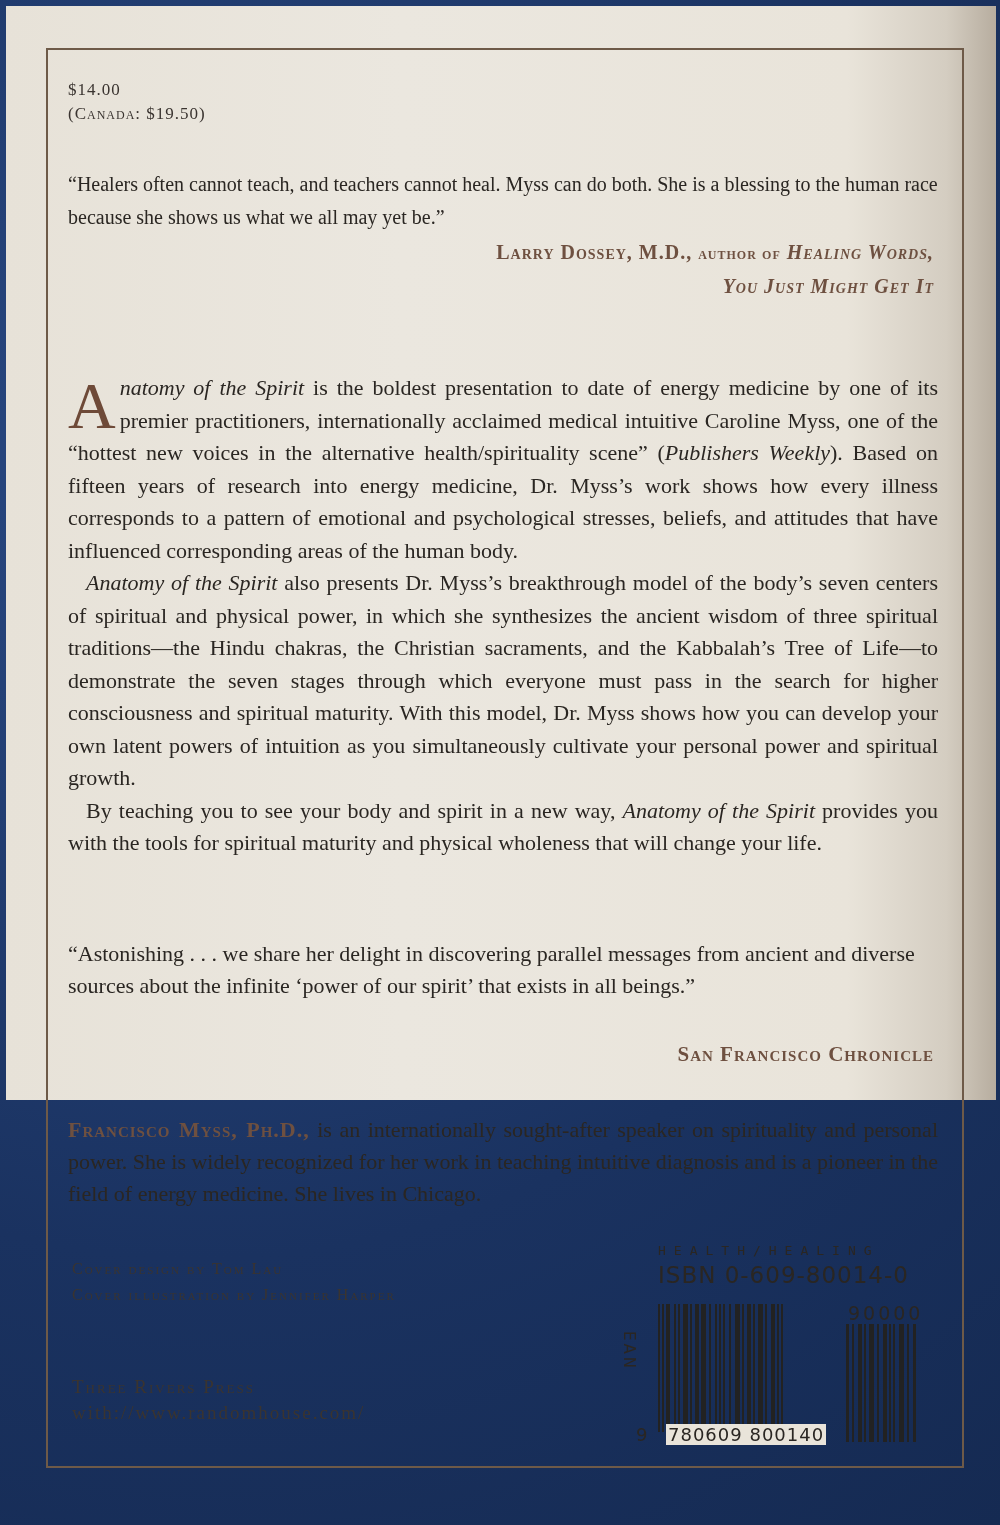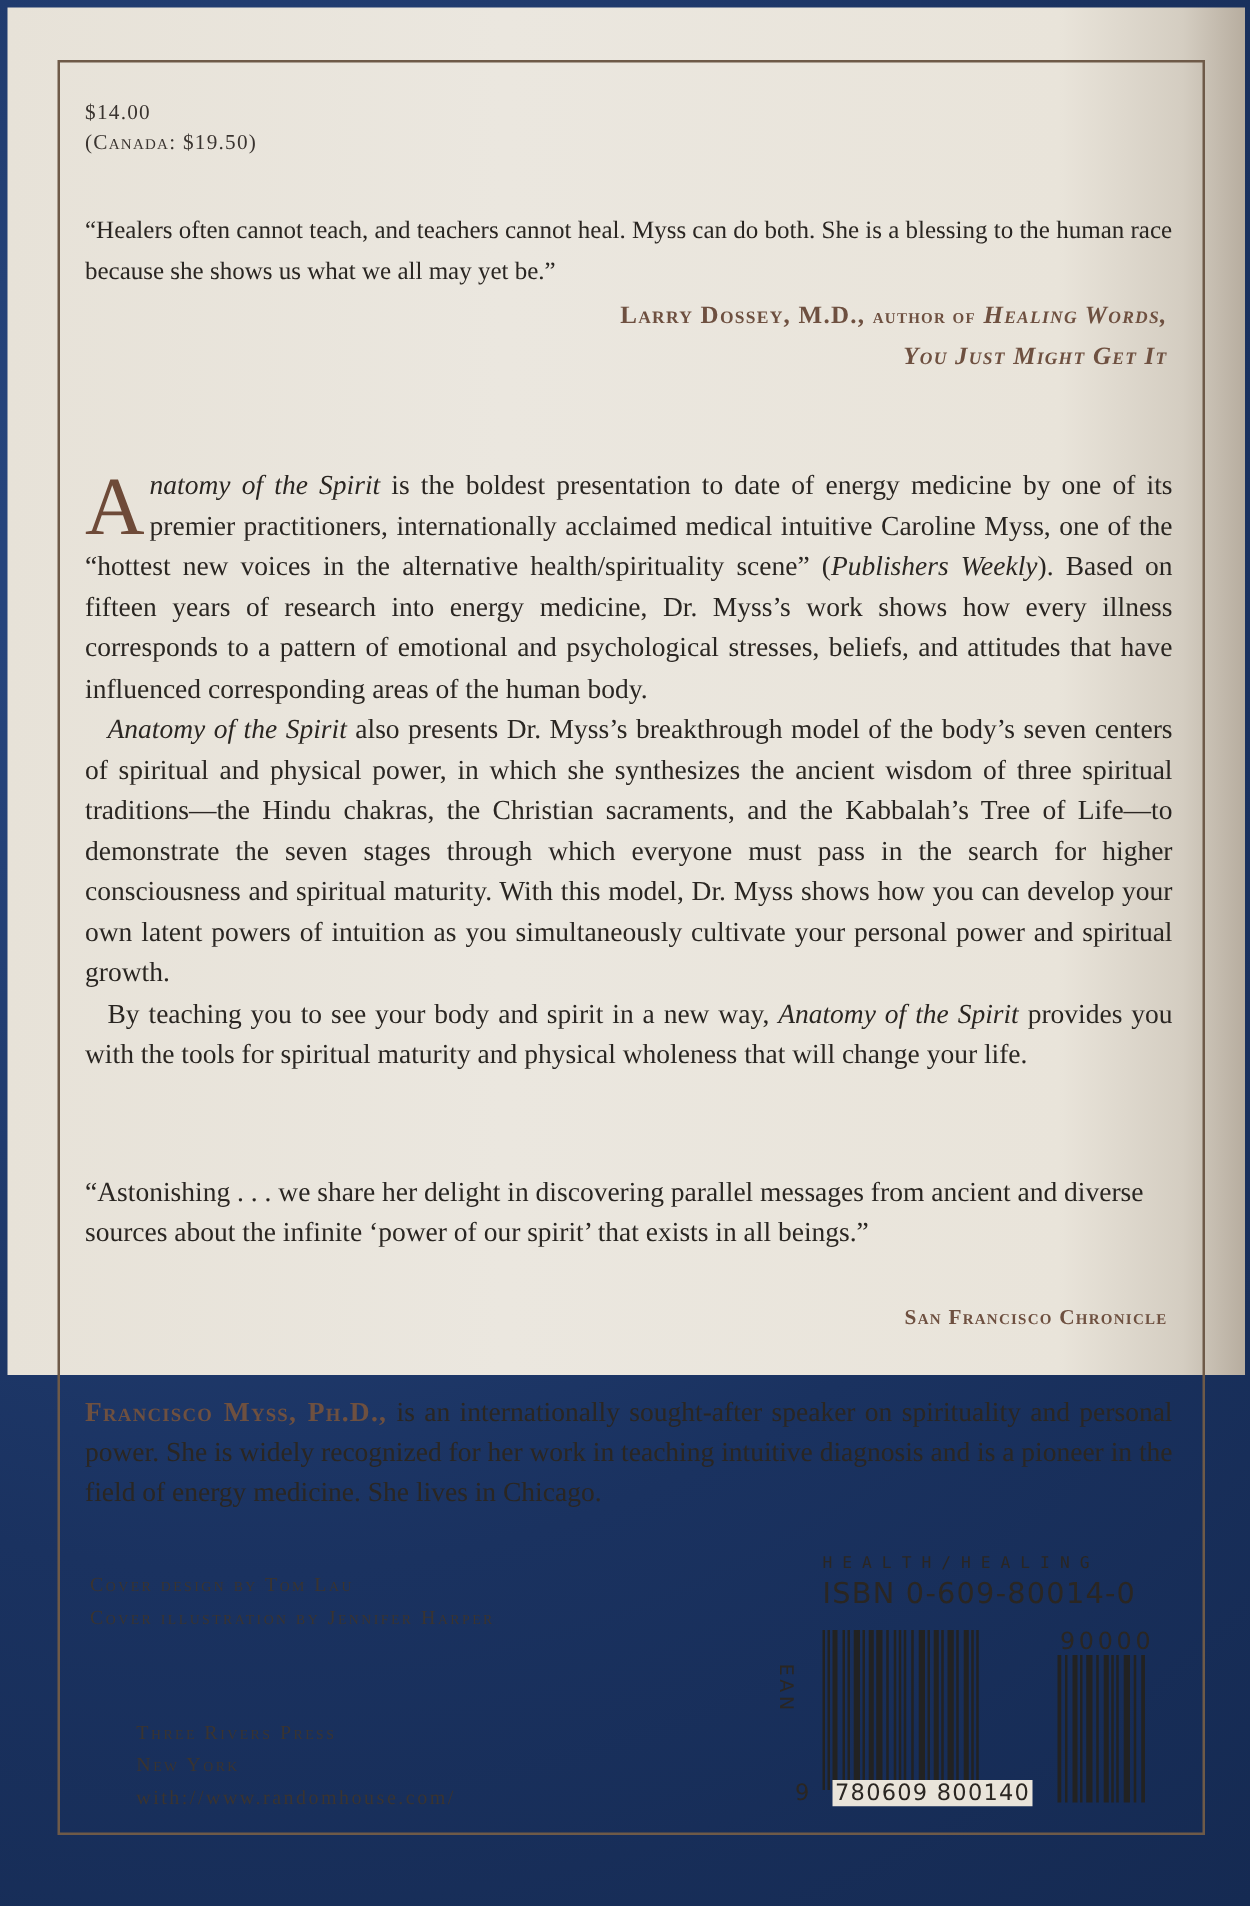--- a/index.html
+++ b/index.html
@@ -26,25 +26,25 @@
     .quote1 { left: 62px; top: 162px; width: 870px; font-size: 20px; line-height: 33px; }
     .attr { color: #6e5040; font-weight: bold; text-align: right; font-variant: small-caps; letter-spacing: 1px; }
     .attr1 { right: 62px; top: 230px; width: 880px; font-size: 20px; line-height: 32px; }
     .attr1 i { font-style: italic; }
     .body-text { left: 62px; top: 366px; width: 870px; font-size: 22px; line-height: 32.5px; text-align: justify; }
     .body-text p { margin: 0; text-indent: 0; }
     .dropcap {
       float: left; font-size: 66px; line-height: 56px; color: #6e4a38; margin: 6px 4px 0 0; padding: 0;
     }
     .quote2 { left: 62px; top: 932px; width: 870px; font-size: 22px; line-height: 32px; }
-    .attr2 { right: 62px; top: 1032px; font-size: 17px; line-height: 32px; }
+    .attr2 { right: 62px; top: 1032px; font-size: 21px; line-height: 32px; }
     .bio { left: 62px; top: 1108px; width: 870px; font-size: 22px; line-height: 32px; text-align: justify; }
     .bio .name { color: #6e5040; font-weight: bold; font-variant: small-caps; letter-spacing: 1px; }
     .credits { left: 66px; top: 1250px; font-size: 16px; line-height: 26px; font-variant: small-caps; letter-spacing: 2px; color: #3a3430; }
-    .publisher { left: 66px; top: 1368px; font-size: 16px; line-height: 26px; letter-spacing: 2px; color: #3a3430; margin-left: 37px; }
+    .publisher { left: 66px; top: 1368px; font-size: 19px; line-height: 26px; letter-spacing: 2px; color: #3a3430; }
     .publisher .sc { font-variant: small-caps; }
     .category { left: 652px; top: 1237px; font-family: "DejaVu Sans Mono", monospace; font-size: 13px; letter-spacing: 8px; color: #2a2622; }
     .isbn { left: 652px; top: 1256px; font-family: "DejaVu Sans", sans-serif; font-size: 23px; letter-spacing: 1px; color: #2a2622; }
     .ean { left: 614px; top: 1325px; font-family: "DejaVu Sans", sans-serif; font-size: 15px; letter-spacing: 3px; writing-mode: vertical-rl; color: #2a2622; }
     .barcode { left: 652px; top: 1298px; width: 172px; height: 128px; display: flex; align-items: stretch; }
     .bar { background: #222; height: 100%; }
     .gap { height: 100%; }
     .ean-first { left: 630px; top: 1418px; font-family: "DejaVu Sans", sans-serif; font-size: 18px; }
     .ean-digits { left: 660px; top: 1418px; font-family: "DejaVu Sans", sans-serif; font-size: 18px; background: #e9e4da; padding: 0 2px; letter-spacing: 1px; }
     .addon-digits { left: 842px; top: 1296px; font-family: "DejaVu Sans", sans-serif; font-size: 19px; letter-spacing: 3px; }
@@ -94,21 +94,20 @@
     <span class="name">Francisco Myss, Ph.D.,</span><span> is an internationally sought-after speaker on spirituality and personal power. She is widely recognized for her work in teaching intuitive diagnosis and is a pioneer in the field of energy medicine. She lives in Chicago.</span>
   </div>
 
   <div class="abs credits">
     <div>Cover design by Tom Lau</div>
     <div>Cover illustration by Jennifer Harper</div>
   </div>
 
   <div class="abs publisher">
     <div class="sc">Three Rivers Press</div>
-    <div class="sc">New York</div>
     <div>with://www.randomhouse.com/</div>
   </div>
 
   <div class="abs category">HEALTH/HEALING</div>
   <div class="abs isbn">ISBN 0-609-80014-0</div>
   <div class="abs ean">EAN</div>
 
   <div class="abs barcode">
     <div class="bar" style="width:2px"></div>
       <div class="gap" style="width:2px"></div>

